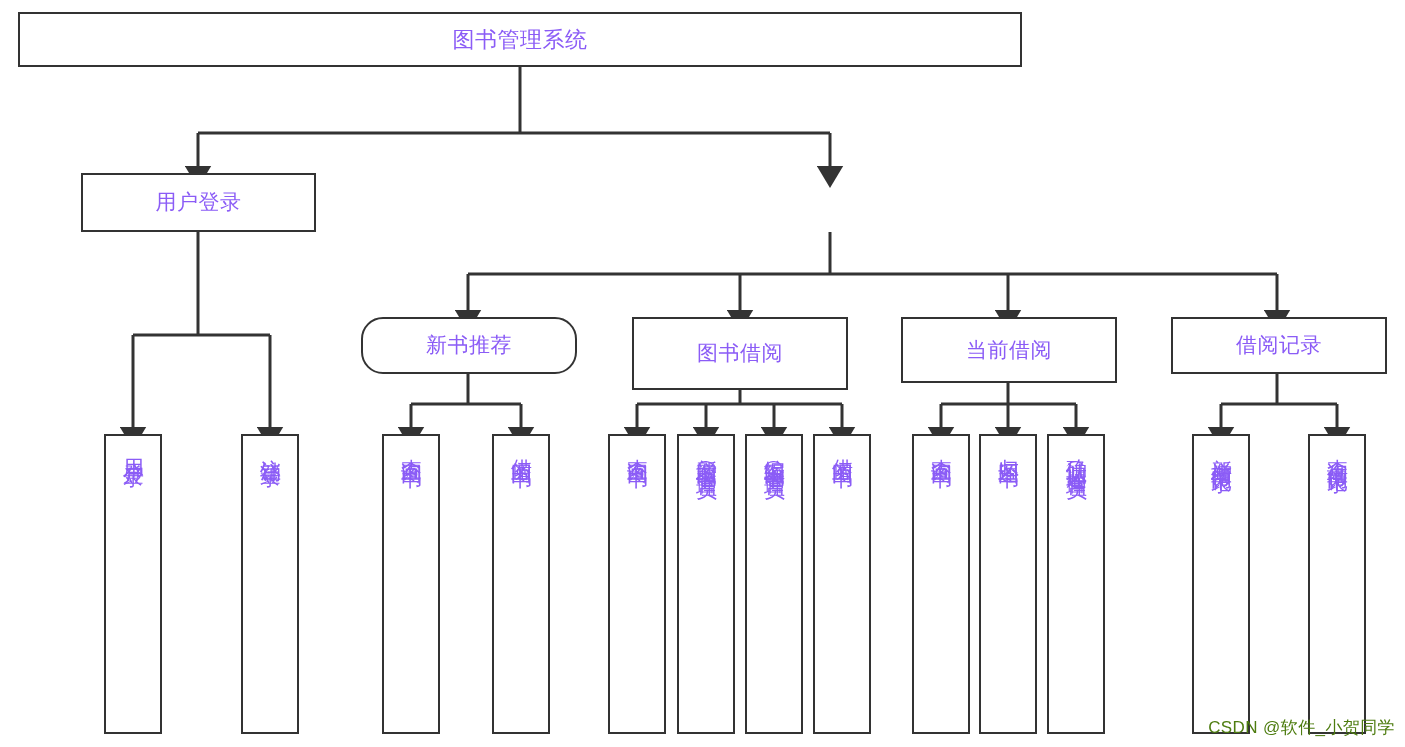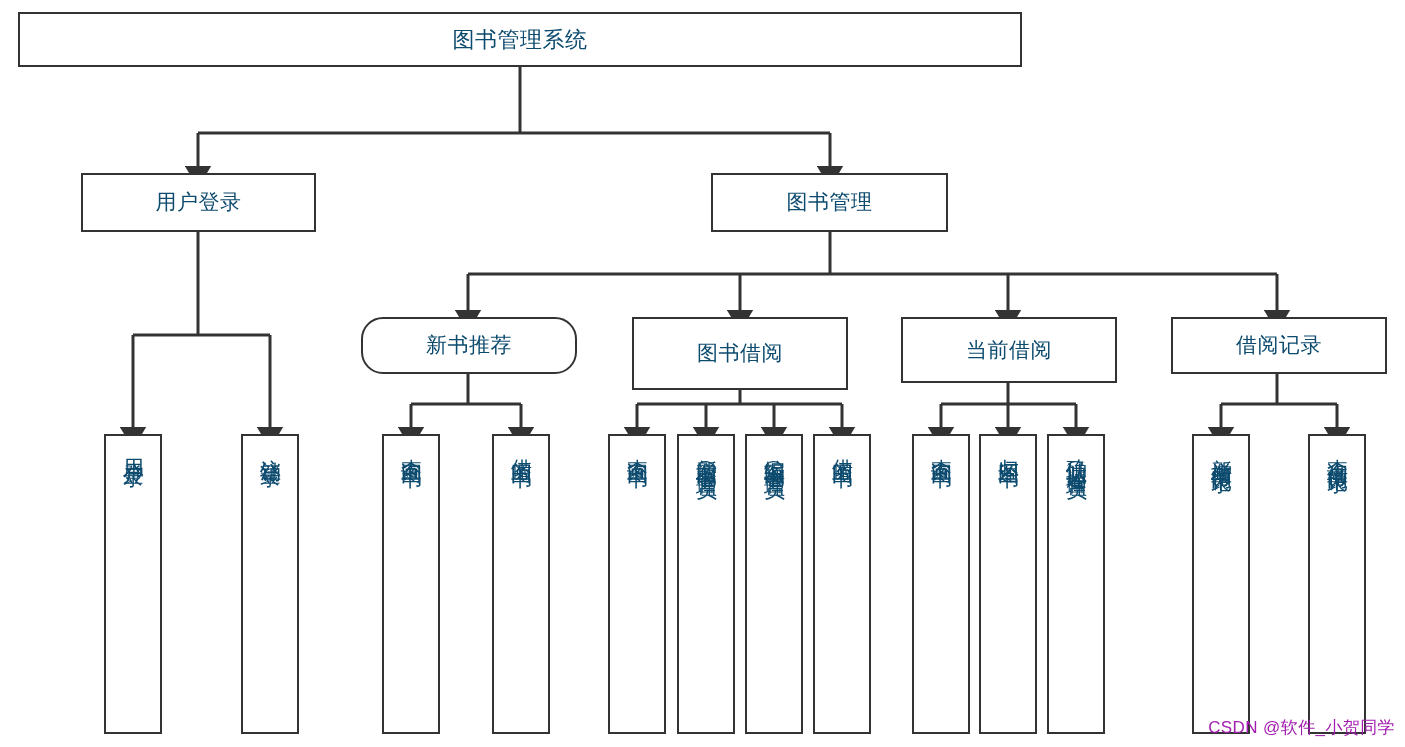--- a/index.html
+++ b/index.html
@@ -26,21 +26,21 @@
     pointer-events: none;
   }
   .node {
     position: absolute;
     box-sizing: border-box;
     background: #ffffff;
     border: 2.5px solid #333333;
     display: flex;
     align-items: center;
     justify-content: center;
-    color: #0c4a6e;
+    color: #8b5cf6;
   }
   .node .label {
     font-size: 21px;
     line-height: 1.15;
     letter-spacing: 0.5px;
     white-space: nowrap;
   }
   .node.leaf {
     align-items: flex-start;
     justify-content: center;
@@ -54,21 +54,21 @@
     letter-spacing: 3px;
     white-space: normal;
     max-height: 100%;
   }
   .node.root .label { font-size: 22px; }
   .watermark {
     position: absolute;
     right: 10px;
     bottom: 8px;
     font-size: 17px;
-    color: #a21caf;
+    color: #4d7c0f;
     letter-spacing: 0.4px;
     white-space: nowrap;
   }
 </style>
 </head>
 <body>
 
 <div id="canvas">
 
   <svg class="connectors" viewBox="0 0 1405 747" xmlns="http://www.w3.org/2000/svg">
@@ -124,23 +124,20 @@
   </svg>
 
   <div class="node root" style="left:18px; top:12px; width:1004px; height:55px;">
     <span class="label">图书管理系统</span>
   </div>
 
   <div class="node" style="left:81px; top:173px; width:235px; height:59px;">
     <span class="label">用户登录</span>
   </div>
 
-  <div class="node" style="left:711px; top:173px; width:237px; height:59px;">
-    <span class="label">图书管理</span>
-  </div>
 
   <div class="node" style="left:361px; top:317px; width:216px; height:57px;border-radius:22px;">
     <span class="label">新书推荐</span>
   </div>
 
   <div class="node" style="left:632px; top:317px; width:216px; height:73px;">
     <span class="label">图书借阅</span>
   </div>
 
   <div class="node" style="left:901px; top:317px; width:216px; height:66px;">

